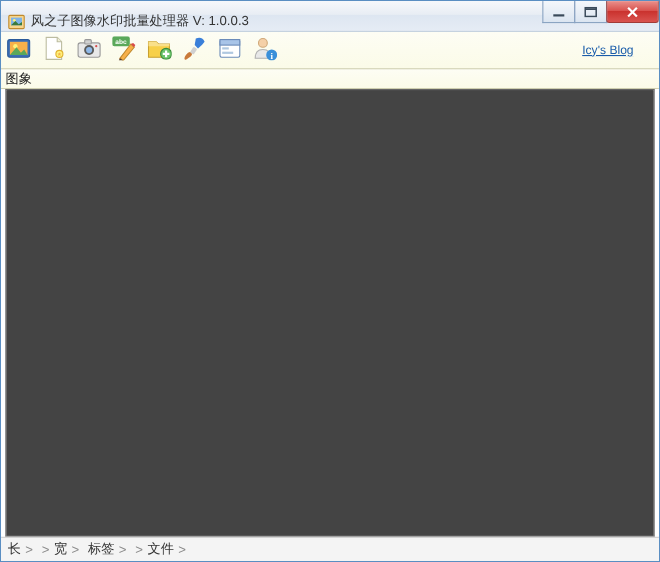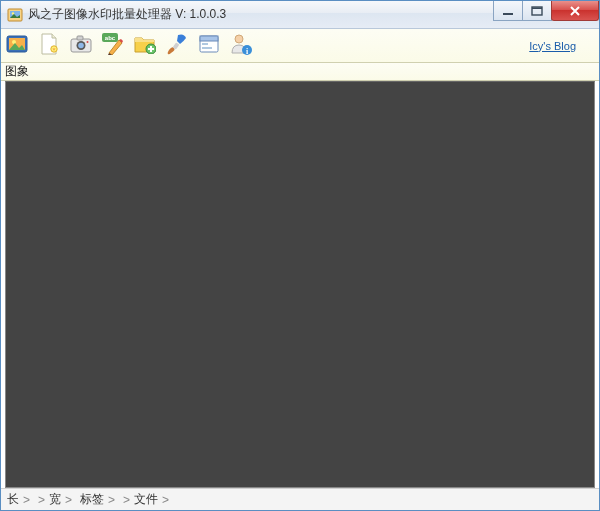--- a/index.html
+++ b/index.html
@@ -13,21 +13,21 @@
     overflow: hidden;
     border: 1px solid #5a8ec2;
     display: flex;
     flex-direction: column;
   }
   
   .titlebar {
     height: 28px;
     background: linear-gradient(to bottom, #f6f8fb 0%, #e8edf4 45%, #dde6f1 46%, #e6ecf5 100%);
     display: flex;
-    align-items: center;
+    align-items: flex-end;
     padding-left: 6px;
     border-bottom: 1px solid #b9c8da;
     position: relative;
   }
   .titlebar .app-icon {
     width: 16px; height: 16px;
     margin-right: 5px;
     display: flex; align-items:center; justify-content:center;
   }
   .titlebar .title-text {

